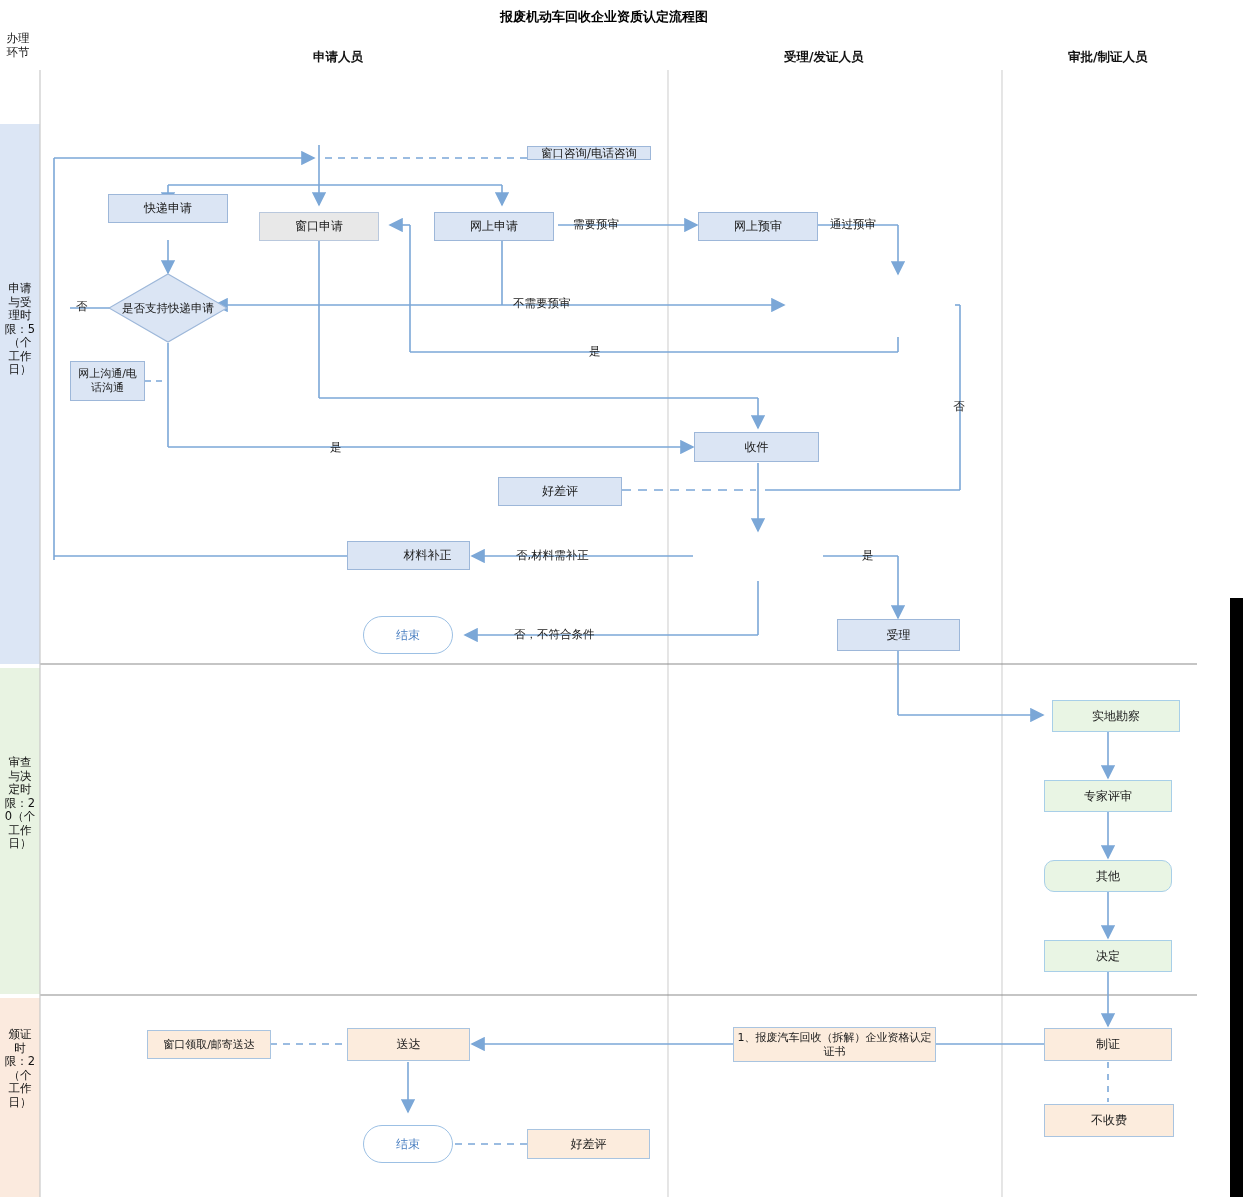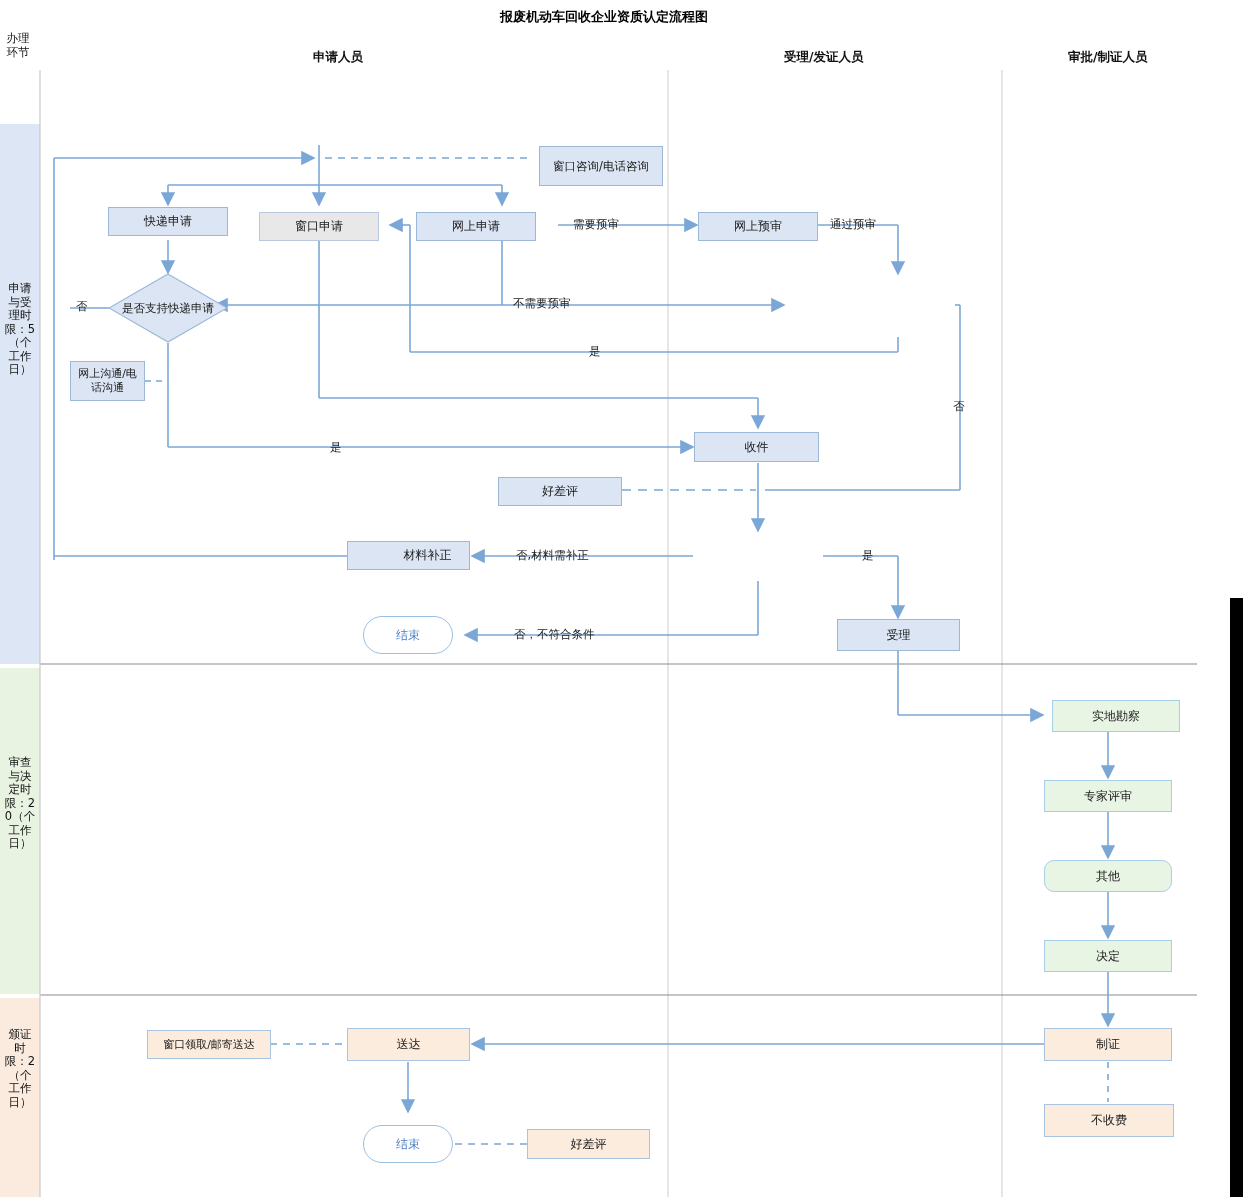--- a/index.html
+++ b/index.html
@@ -142,27 +142,27 @@
   <div class="diamond-wrap" style="left:108px;top:273px;width:120px;height:70px;">
     <svg width="120" height="70">
       <polygon points="60,1 119,35 60,69 1,35" fill="#dbe5f4" stroke="#9db7d9" stroke-width="1.2"></polygon>
     </svg>
     <div class="diamond-label">是否支持快递申请</div>
   </div>
 
 
 
 
-  <div class="node blue-box" style="left:527px;top:146px;width:124px;height:40px;font-size:11.5px;margin-left:12px;">窗口咨询/电话咨询</div>
-
-  <div class="node blue-box" style="left:108px;top:207px;width:120px;height:29px;">快递申请</div>
+  <div class="node blue-box" style="left:527px;top:146px;width:124px;height:14px;font-size:11.5px;">窗口咨询/电话咨询</div>
+
+  <div class="node blue-box" style="left:108px;top:194px;width:120px;height:29px;">快递申请</div>
 
   <div class="node gray-box" style="left:259px;top:212px;width:120px;height:29px;">窗口申请</div>
 
-  <div class="node blue-box" style="left:416px;top:212px;width:120px;height:29px;">网上申请</div>
+  <div class="node blue-box" style="left:434px;top:212px;width:120px;height:29px;">网上申请</div>
 
   <div class="node blue-box" style="left:698px;top:212px;width:120px;height:29px;">网上预审</div>
 
   <div class="node blue-box" style="left:70px;top:361px;width:75px;height:40px;font-size:11px;">网上沟通/电话沟通</div>
 
   <div class="node blue-box" style="left:694px;top:432px;width:125px;height:30px;">收件</div>
 
   <div class="node blue-box" style="left:498px;top:477px;width:124px;height:29px;">好差评</div>
 
   <div class="node blue-box" style="left:347px;top:541px;width:123px;height:29px;padding-left:41px;">材料补正</div>
@@ -176,20 +176,21 @@
   <div class="node green-box" style="left:1044px;top:780px;width:128px;height:32px;">专家评审</div>
 
   <div class="node green-box" style="left:1044px;top:860px;width:128px;height:32px;border-radius:10px;">其他</div>
 
   <div class="node green-box" style="left:1044px;top:940px;width:128px;height:32px;">决定</div>
 
   <div class="node orange-box" style="left:1044px;top:1028px;width:128px;height:33px;">制证</div>
 
   <div class="node orange-box" style="left:1044px;top:1104px;width:130px;height:33px;text-align:center;">不收费</div>
 
+  <div class="node orange-box" style="left:733px;top:1027px;width:203px;height:35px;font-size:11px;">1、报废汽车回收（拆解）企业资格认定证书</div>
 
   <div class="node orange-box" style="left:347px;top:1028px;width:123px;height:33px;">送达</div>
 
   <div class="node orange-box" style="left:147px;top:1030px;width:124px;height:29px;font-size:11px;">窗口领取/邮寄送达</div>
 
   <div class="node term" style="left:363px;top:1125px;width:90px;height:38px;">结束</div>
 
   <div class="node orange-box" style="left:527px;top:1129px;width:123px;height:30px;">好差评</div>
 
   <div class="edge-label" style="left:573px;top:217px;">需要预审</div>

